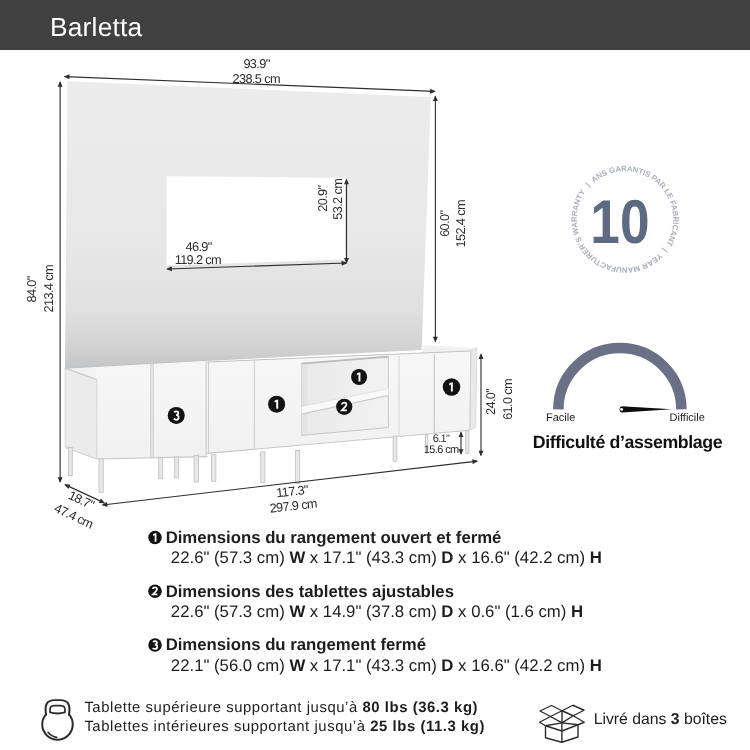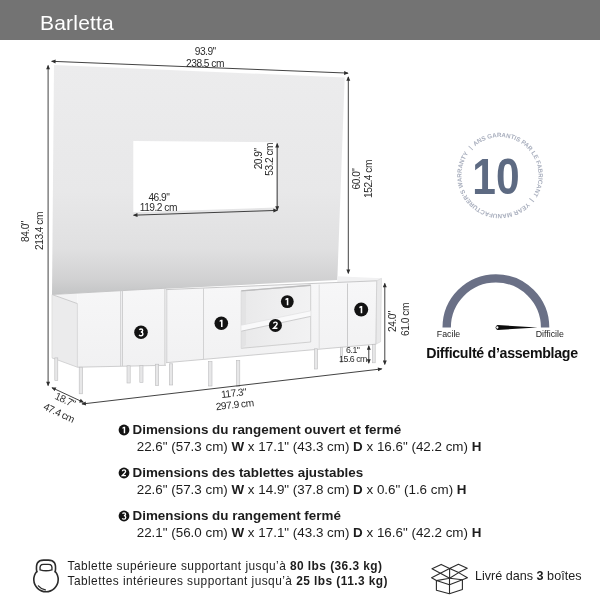--- a/index.html
+++ b/index.html
@@ -1,17 +1,17 @@
 <!DOCTYPE html>
 <html><head>
 <meta charset="utf-8">
 <style>
   html,body{margin:0;padding:0;}
   body{width:600px;height:600px;position:relative;background:#fff;font-family:"Liberation Sans",sans-serif;overflow:hidden;}
-  #hdr{position:absolute;left:0;top:0;width:600px;height:40px;background:#737373;}
+  #hdr{position:absolute;left:0;top:0;width:600px;height:40px;background:#404040;}
   #hdr span{position:absolute;left:40px;top:11px;color:#fff;font-size:21px;font-weight:500;letter-spacing:.2px;}
   svg{position:absolute;left:0;top:0;opacity:0.999;}
 </style>
 </head>
 <body>
 <div id="hdr">
     <span>Barletta</span>
   </div>
 <svg id="main" width="600" height="600" viewBox="0 0 600 600">
  <defs>

